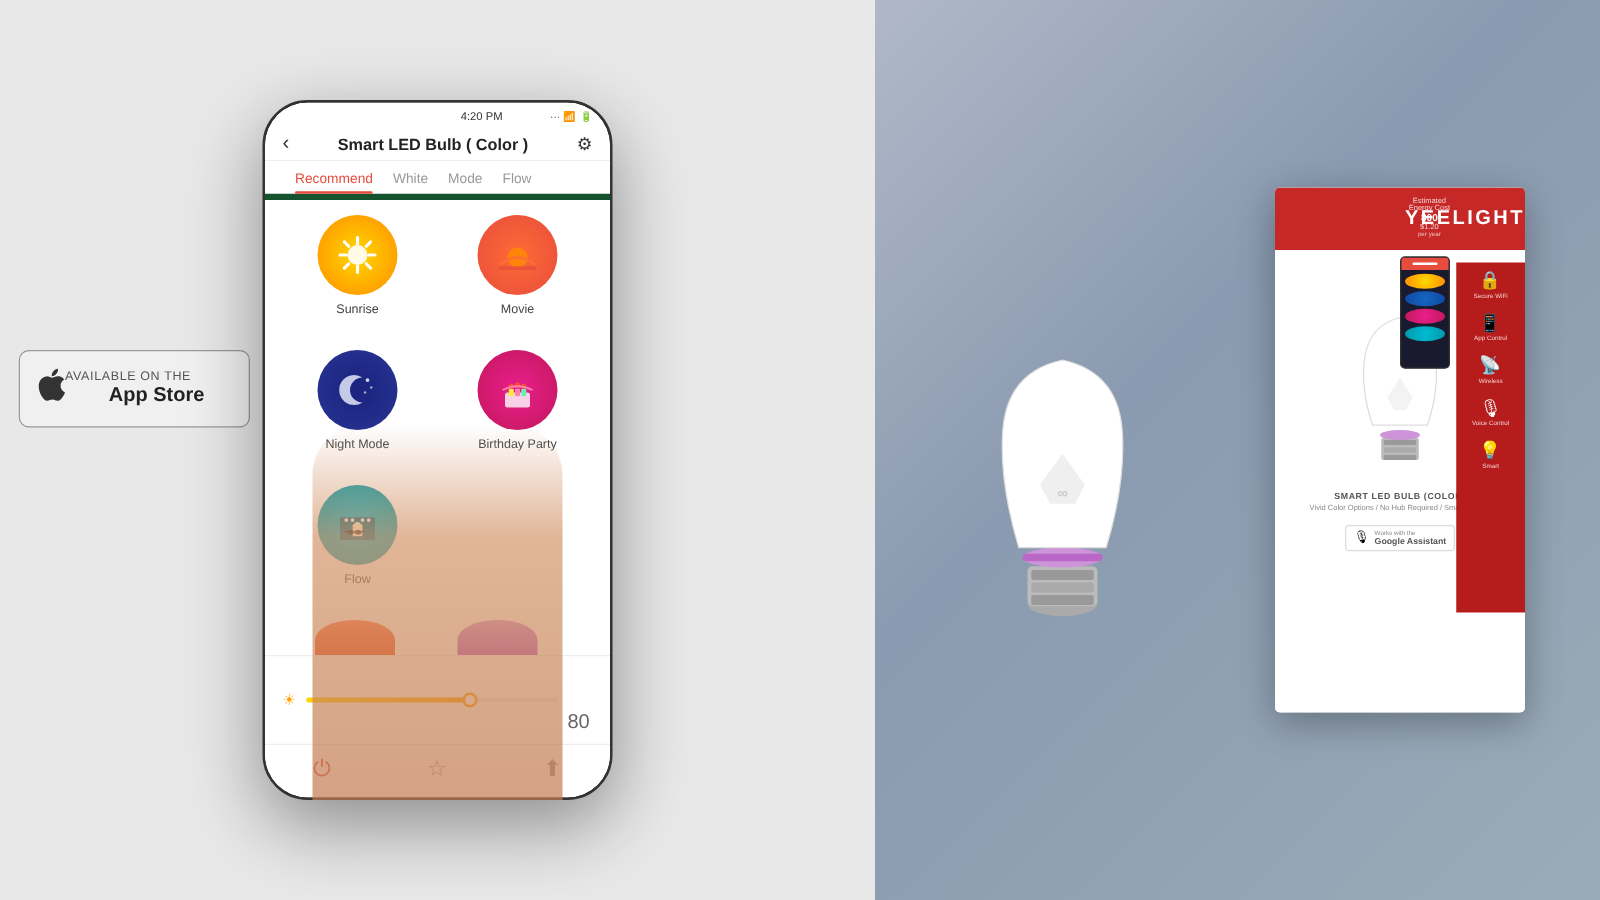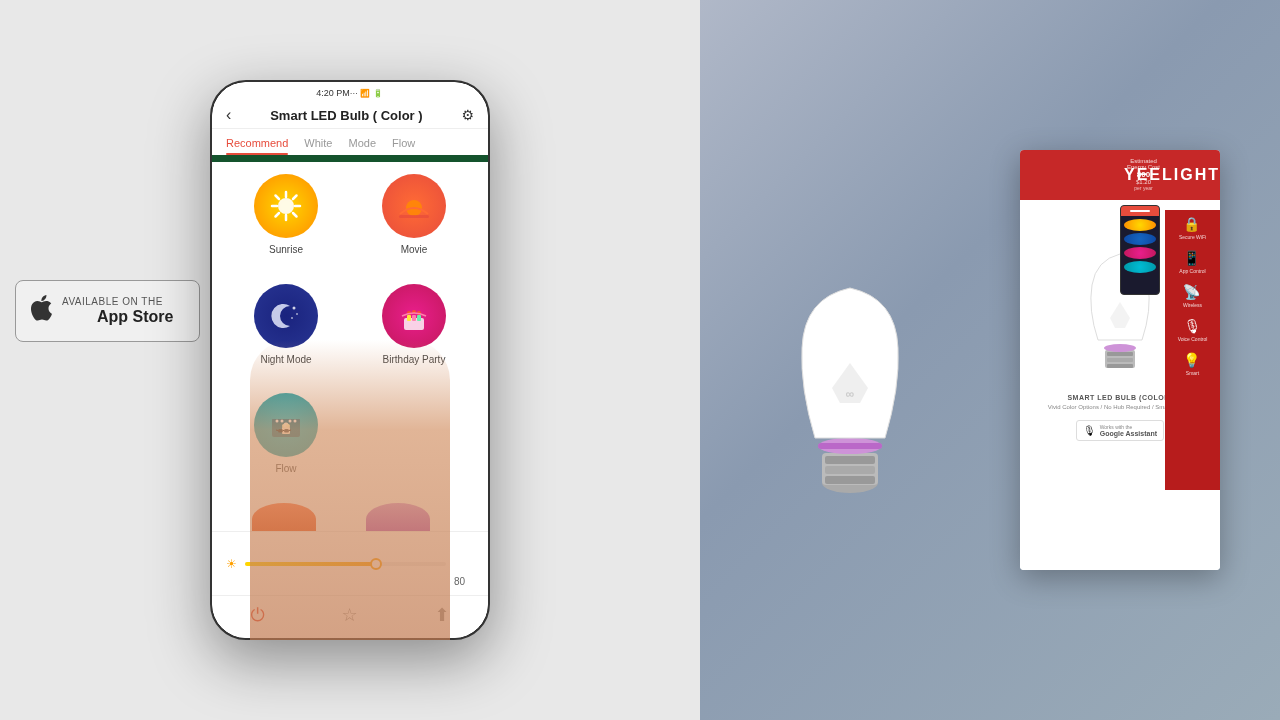--- a/index.html
+++ b/index.html
@@ -46,21 +46,20 @@
 
     .badge {
       width: 185px;
       height: 62px;
       border: 1.5px solid #999;
       border-radius: 8px;
       background: #f0f0f0;
       display: flex;
       align-items: center;
       padding: 8px 12px;
-      gap: 10px;
       cursor: pointer;
     }
 
     .badge-icon {
       font-size: 28px;
       color: #333;
     }
 
     .badge-text-container {
       display: flex;
@@ -107,24 +106,25 @@
       overflow: hidden;
       display: flex;
       flex-direction: column;
     }
 
     
     .status-bar {
       background: #fff;
       padding: 6px 14px 2px;
       display: flex;
-      justify-content: center;
+      justify-content: flex-end;
       align-items: center;
       font-size: 9px;
       color: #333;
+      gap: 38px;
     }
 
     .status-icons {
       display: flex;
       gap: 3px;
       align-items: center;
       font-size: 8px;
     }
 
     
@@ -151,23 +151,23 @@
 
     .settings-icon {
       font-size: 14px;
       color: #333;
     }
 
     
     .tabs {
       display: flex;
       background: #fff;
-      padding: 4px 14px 0;
+      padding: 4px 24px 0;
       gap: 16px;
-      border-bottom: 7px solid #14532d;
+      border-bottom: 5px solid #14532d;
     }
 
     .tab {
       font-size: 11px;
       padding: 4px 0 6px;
       color: #999;
       cursor: pointer;
       position: relative;
     }
 
@@ -290,21 +290,21 @@
       top: 50%;
       transform: translate(50%, -50%);
       width: 12px;
       height: 12px;
       background: #fff;
       border: 2px solid #ffa000;
       border-radius: 50%;
     }
 
     .brightness-value {
-      font-size: 10px;
+      font-size: 16px;
       color: #666;
       min-width: 20px;
       margin-top: 36px;
     }
 
     
     .bottom-nav {
       background: #fff;
       padding: 8px 0 12px;
       display: flex;

